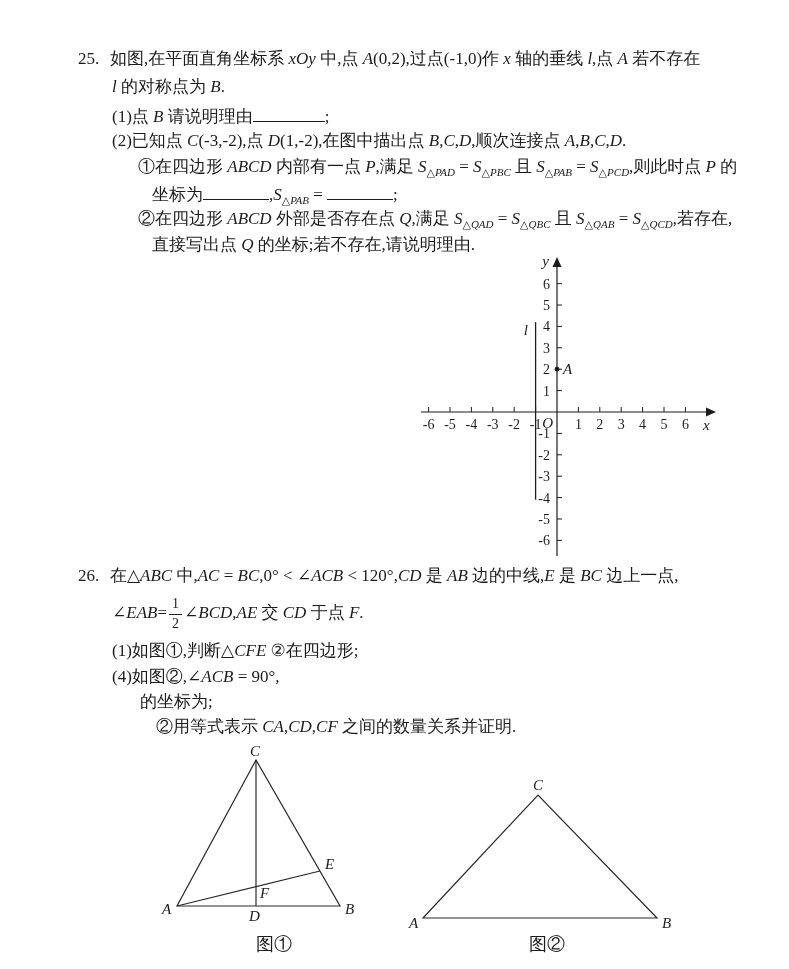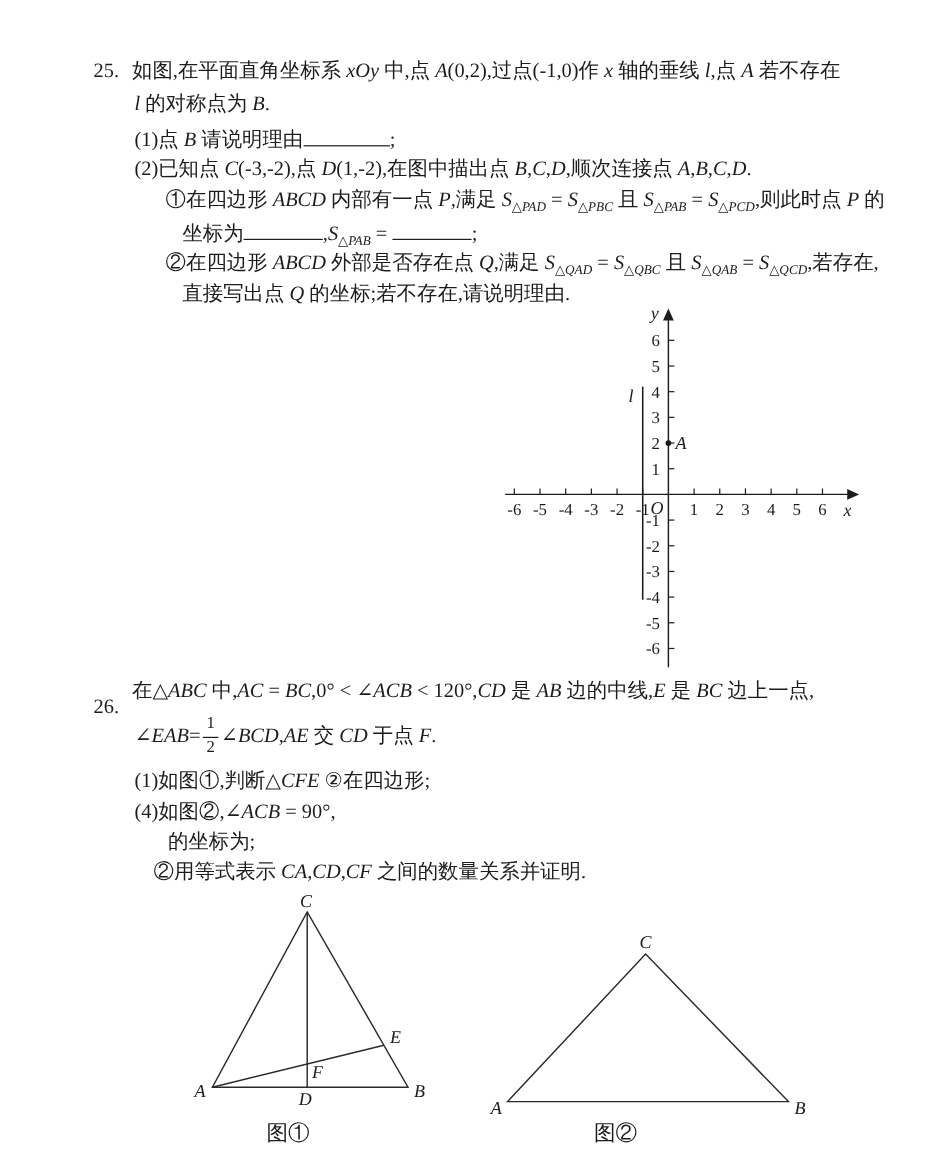--- a/index.html
+++ b/index.html
@@ -10,21 +10,21 @@
     font-size:17px;
   }
   .line{position:absolute;white-space:nowrap;line-height:1.25;}
   .cn{font-style:normal;}
   .mi{font-style:italic;font-family:"Liberation Serif","DejaVu Serif",serif;}
   .msub{font-size:11px;font-style:italic;vertical-align:-4px;letter-spacing:0;}
   .blank{display:inline-block;border-bottom:1px solid #1c1c1c;height:1.0em;vertical-align:baseline;}
   .frac{display:inline-block;vertical-align:middle;text-align:center;font-size:14px;line-height:1.2;margin:0 2px;}
   .frac .num{display:block;border-bottom:1px solid #1c1c1c;padding:0 3px 1px 3px;}
   .frac .den{display:block;padding-top:1px;}
-  .caption{position:absolute;width:70px;text-align:left;font-size:18px;}
+  .caption{position:absolute;width:70px;text-align:right;font-size:18px;}
   svg{position:absolute;overflow:visible;}
   svg text{font-family:"Liberation Serif","DejaVu Serif",serif;fill:#1c1c1c;}
   text.tick{font-size:14px;}
   text.axis-letter{font-size:15px;font-style:italic;}
   text.fig-letter{font-size:15px;font-style:italic;}
 </style>
 </head>
 <body>
 
 <div class="line" style="left:78px;top:48px">25.</div>
@@ -96,27 +96,27 @@
     <line x1="144" y1="97.80000000000001" x2="149" y2="97.80000000000001" stroke="#1c1c1c" stroke-width="1"></line>
     <text x="137" y="102.80000000000001" text-anchor="end" class="tick">3</text>
     <line x1="144" y1="76.4" x2="149" y2="76.4" stroke="#1c1c1c" stroke-width="1"></line>
     <text x="137" y="81.4" text-anchor="end" class="tick">4</text>
     <line x1="144" y1="55" x2="149" y2="55" stroke="#1c1c1c" stroke-width="1"></line>
     <text x="137" y="60" text-anchor="end" class="tick">5</text>
     <line x1="144" y1="33.60000000000002" x2="149" y2="33.60000000000002" stroke="#1c1c1c" stroke-width="1"></line>
     <text x="137" y="38.60000000000002" text-anchor="end" class="tick">6</text>
   </svg>
 
-<div class="line" style="left:78px;top:578px">26.</div>
+<div class="line" style="left:78px;top:565px">26.</div>
 <div class="line" style="left:110px;top:565px"><span class="cn">在△</span><span class="mi">ABC</span><span class="cn"> 中,</span><span class="mi">AC</span><span class="cn"> = </span><span class="mi">BC</span><span class="cn">,0° &lt; ∠</span><span class="mi">ACB</span><span class="cn"> &lt; 120°,</span><span class="mi">CD</span><span class="cn"> 是 </span><span class="mi">AB</span><span class="cn"> 边的中线,</span><span class="mi">E</span><span class="cn"> 是 </span><span class="mi">BC</span><span class="cn"> 边上一点,</span></div>
 <div class="line" style="left:112px;top:596px"><span class="cn">∠</span><span class="mi">EAB</span><span class="cn">=</span><span class="frac"><span class="num">1</span><span class="den">2</span></span><span class="cn">∠</span><span class="mi">BCD</span><span class="cn">,</span><span class="mi">AE</span><span class="cn"> 交 </span><span class="mi">CD</span><span class="cn"> 于点 </span><span class="mi">F</span><span class="cn">.</span></div>
 <div class="line" style="left:112px;top:640px"><span class="cn">(1)如图①,判断△</span><span class="mi">CFE</span><span class="cn"> ②在四边形;</span></div>
 <div class="line" style="left:112px;top:666px"><span class="cn">(4)如图②,∠</span><span class="mi">ACB</span><span class="cn"> = 90°,</span></div>
 <div class="line" style="left:140px;top:691px"><span class="cn">的坐标为;</span></div>
-<div class="line" style="left:128px;top:716px"><span class="cn">②用等式表示 </span><span class="mi">CA</span><span class="cn">,</span><span class="mi">CD</span><span class="cn">,</span><span class="mi">CF</span><span class="cn"> 之间的数量关系并证明.</span></div>
+<div class="line" style="left:156px;top:716px"><span class="cn">②用等式表示 </span><span class="mi">CA</span><span class="cn">,</span><span class="mi">CD</span><span class="cn">,</span><span class="mi">CF</span><span class="cn"> 之间的数量关系并证明.</span></div>
 
 <svg style="left:150px;top:745px" width="212" height="180" viewBox="0 0 212 180">
   <polygon points="27,161 190,161 106,15" fill="none" stroke="#2a2a2a" stroke-width="1.2"></polygon>
   <line x1="106" y1="15" x2="106" y2="161" stroke="#2a2a2a" stroke-width="1.2"></line>
   <line x1="27" y1="161" x2="170" y2="126" stroke="#2a2a2a" stroke-width="1.2"></line>
   <text class="fig-letter" x="100" y="11">C</text>
   <text class="fig-letter" x="12" y="169">A</text>
   <text class="fig-letter" x="195" y="169">B</text>
   <text class="fig-letter" x="99" y="176">D</text>
   <text class="fig-letter" x="175" y="124">E</text>

